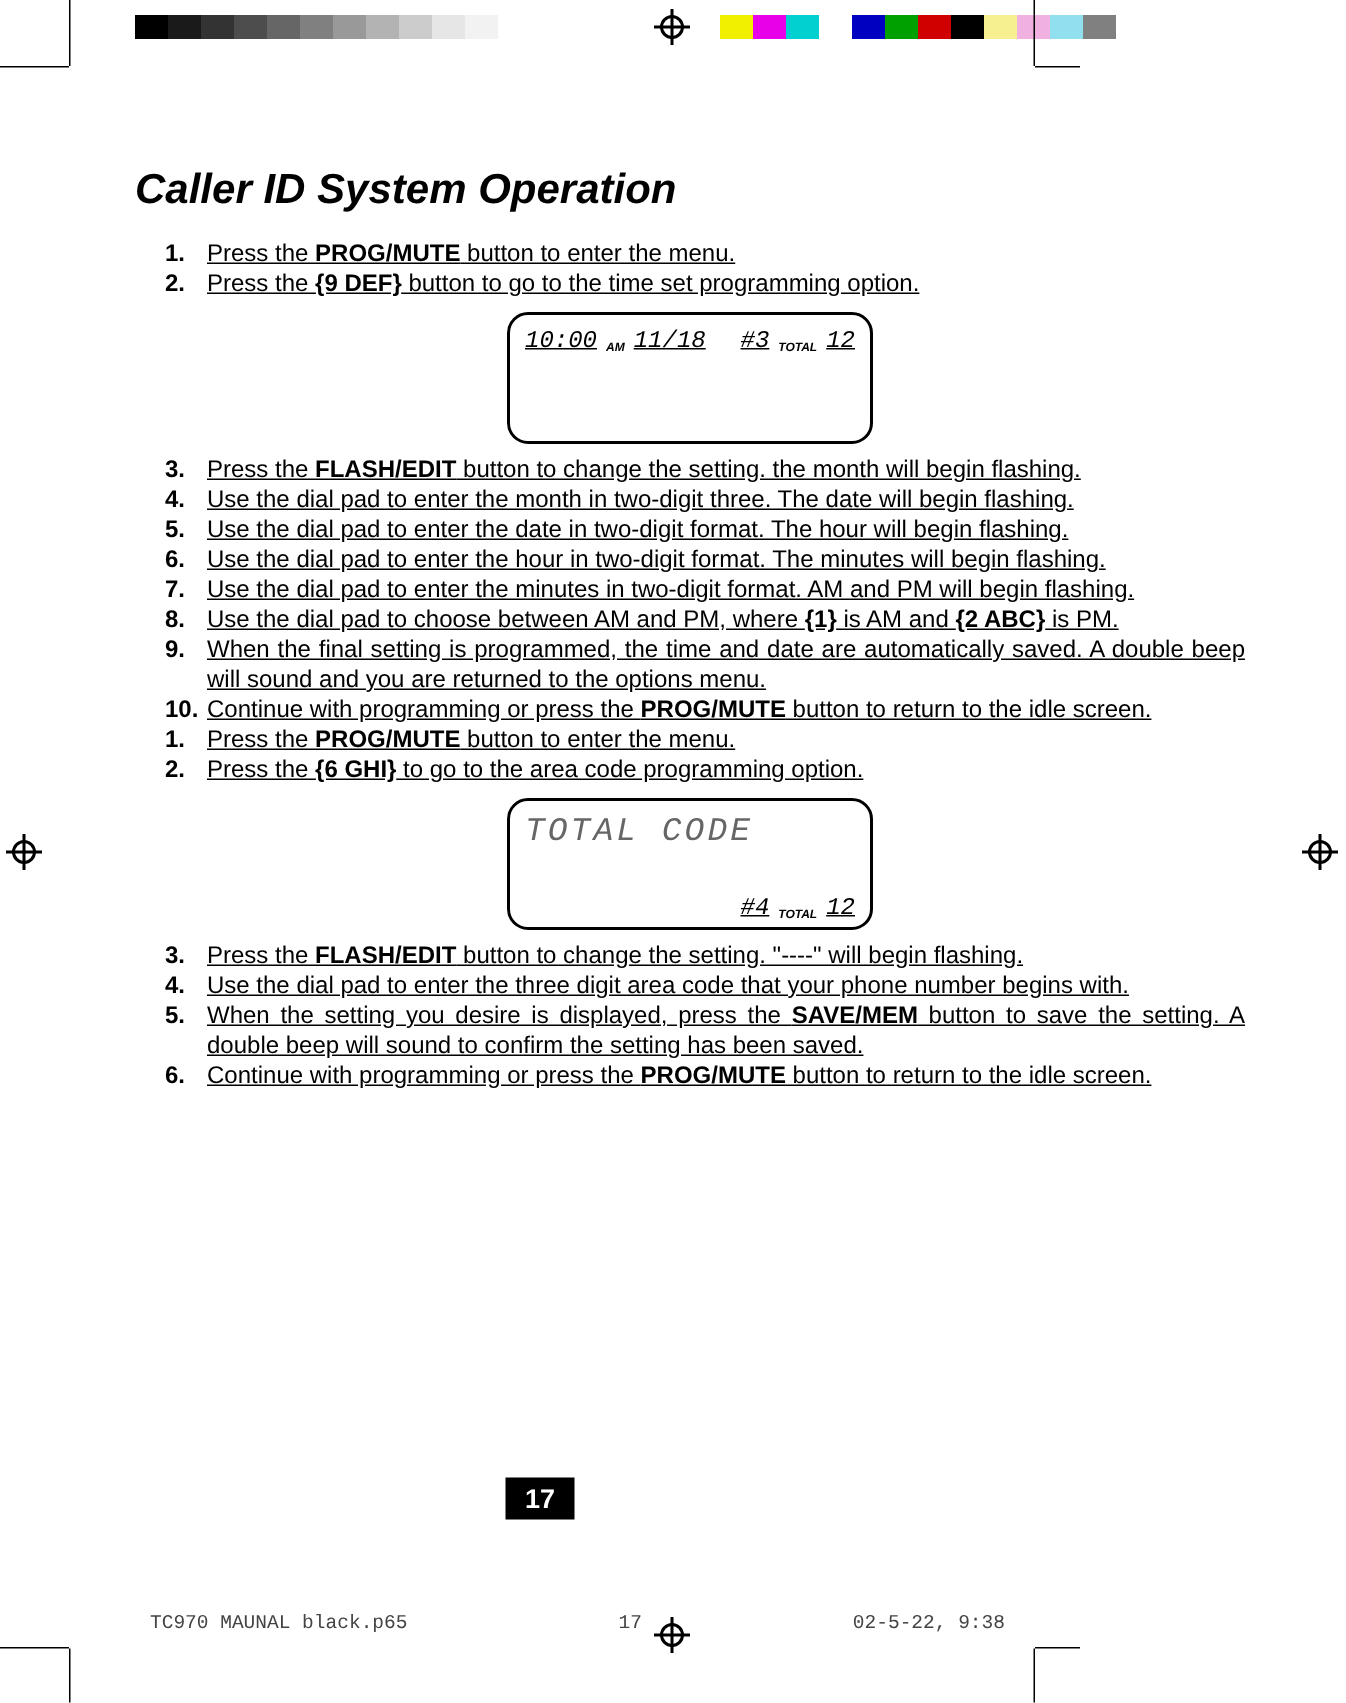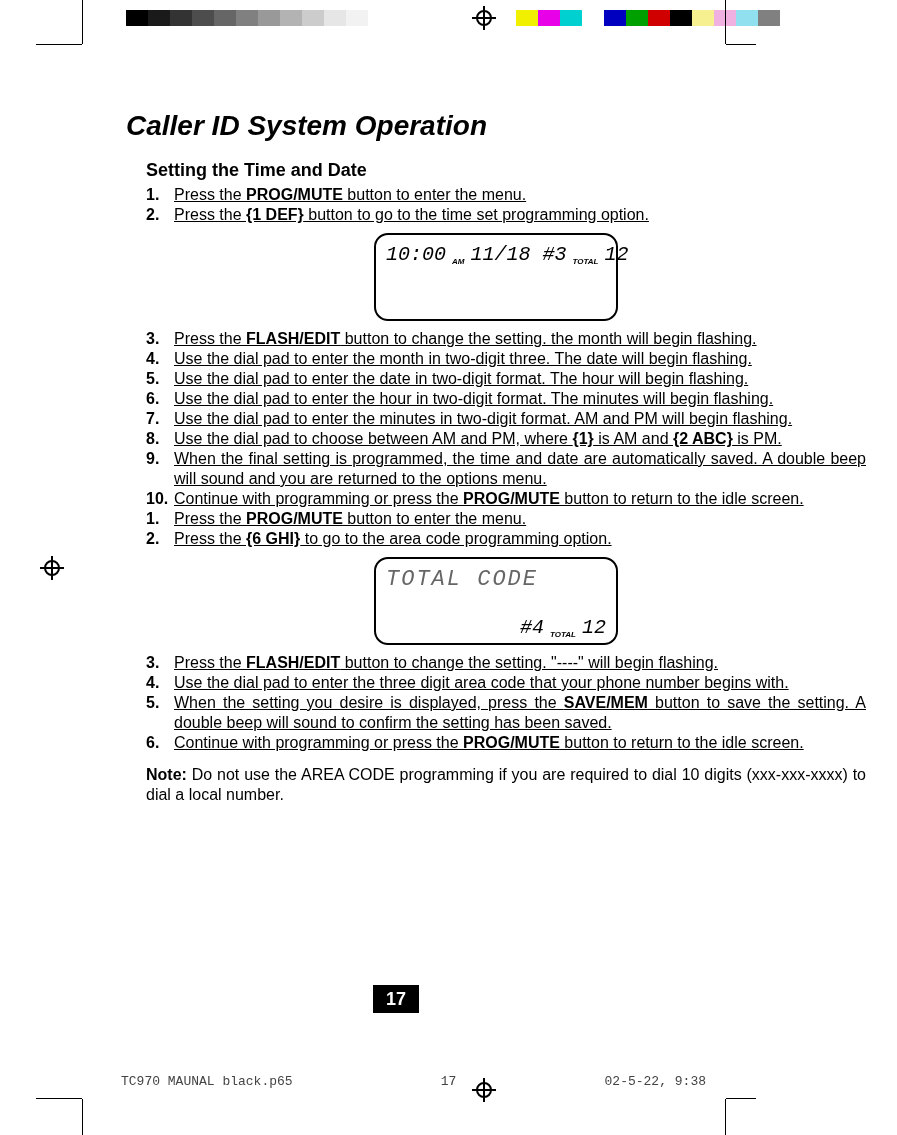--- a/index.html
+++ b/index.html
@@ -7,21 +7,20 @@
     padding: 0;
     font-family: Arial, Helvetica, sans-serif;
     background: #fff;
     width: 897px;
   }
   .page {
     width: 720px;
     height: 1135px;
     position: relative;
     box-sizing: border-box;
-    margin-left: 36px;
   }
   .color-bar {
     display: flex;
     height: 16px;
     position: absolute;
     top: 10px;
   }
   .color-bar.left { left: 90px; }
   .color-bar.right { left: 480px; }
   .color-bar .sw { width: 22px; height: 16px; }
@@ -104,22 +103,23 @@
   }
   .lcd .line2-row {
     display: flex;
     align-items: flex-end;
     justify-content: flex-end;
     gap: 6px;
     font-style: italic;
   }
   .lcd .seg {
     font-family: "Courier New", monospace;
-    font-size: 20px;
+    font-size: 16px;
     letter-spacing: 0px;
+    text-decoration: underline;
   }
   .lcd .tiny {
     font-family: Arial, sans-serif;
     font-size: 8px;
     letter-spacing: 0;
     font-style: italic;
     font-weight: bold;
   }
   .lcd.left-line2 .line2-row { justify-content: space-between; }
 
@@ -142,21 +142,21 @@
     font-size: 18px;
     width: 46px;
     height: 28px;
     display: flex;
     align-items: center;
     justify-content: center;
   }
   .footer {
     position: absolute;
     bottom: 46px;
-    left: 85px;
+    left: 100px;
     right: 50px;
     display: flex;
     justify-content: space-between;
     align-items: center;
     font-family: "Courier New", monospace;
     font-size: 13px;
     color: #444;
   }
   .footer .mid { position: relative; }
 </style>
@@ -212,29 +212,28 @@
   <div class="crop-line-h" style="right:0;top:44px;width:30px;"></div>
   <div class="crop-line-v" style="right:30px;top:0;height:44px;"></div>
   <div class="crop-line-h" style="left:0;bottom:36px;width:46px;"></div>
   <div class="crop-line-v" style="left:46px;bottom:0;height:36px;"></div>
   <div class="crop-line-h" style="right:0;bottom:36px;width:30px;"></div>
   <div class="crop-line-v" style="right:30px;bottom:0;height:36px;"></div>
 
   <div class="content">
     <h1>Caller ID System Operation</h1>
 
-    <h2>Setting the Time and Date</h2>
     <ol class="steps" id="s1a">
         <li>
           <span class="num">1.</span>
           <span class="txt">Press the <span class="bold">PROG/MUTE</span> button to enter the menu.</span>
         </li>
         <li>
           <span class="num">2.</span>
-          <span class="txt">Press the <span class="bold">{1 DEF}</span> button  to go to the time set programming option.</span>
+          <span class="txt">Press the <span class="bold">{9 DEF}</span> button  to go to the time set programming option.</span>
         </li>
       </ol>
 
     <div class="lcd left-line2">
       <div class="line2-row">
         <span class="seg">10:00</span>
         <span class="tiny">AM</span>
         <span class="seg">11/18</span>
         <span style="flex:1"></span>
         <span class="seg">#3</span>
@@ -310,23 +309,20 @@
         <li>
           <span class="num">5.</span>
           <span class="txt">When the setting you desire is displayed, press the <span class="bold">SAVE/MEM</span> button to save the setting. A double beep will sound to confirm the setting has been saved.</span>
         </li>
         <li>
           <span class="num">6.</span>
           <span class="txt">Continue with programming or press the <span class="bold">PROG/MUTE</span> button to return to the idle screen.</span>
         </li>
       </ol>
 
-    <p class="note">
-      <span class="lbl">Note:</span><span> Do not use the AREA CODE programming if you are required to dial 10 digits (xxx-xxx-xxxx) to dial a local number.</span>
-    </p>
   </div>
 
   <div class="page-num">17</div>
 
   <div class="footer">
     <span>TC970 MAUNAL black.p65</span>
     <span class="mid">17</span>
     <span>02-5-22, 9:38</span>
   </div>
 

